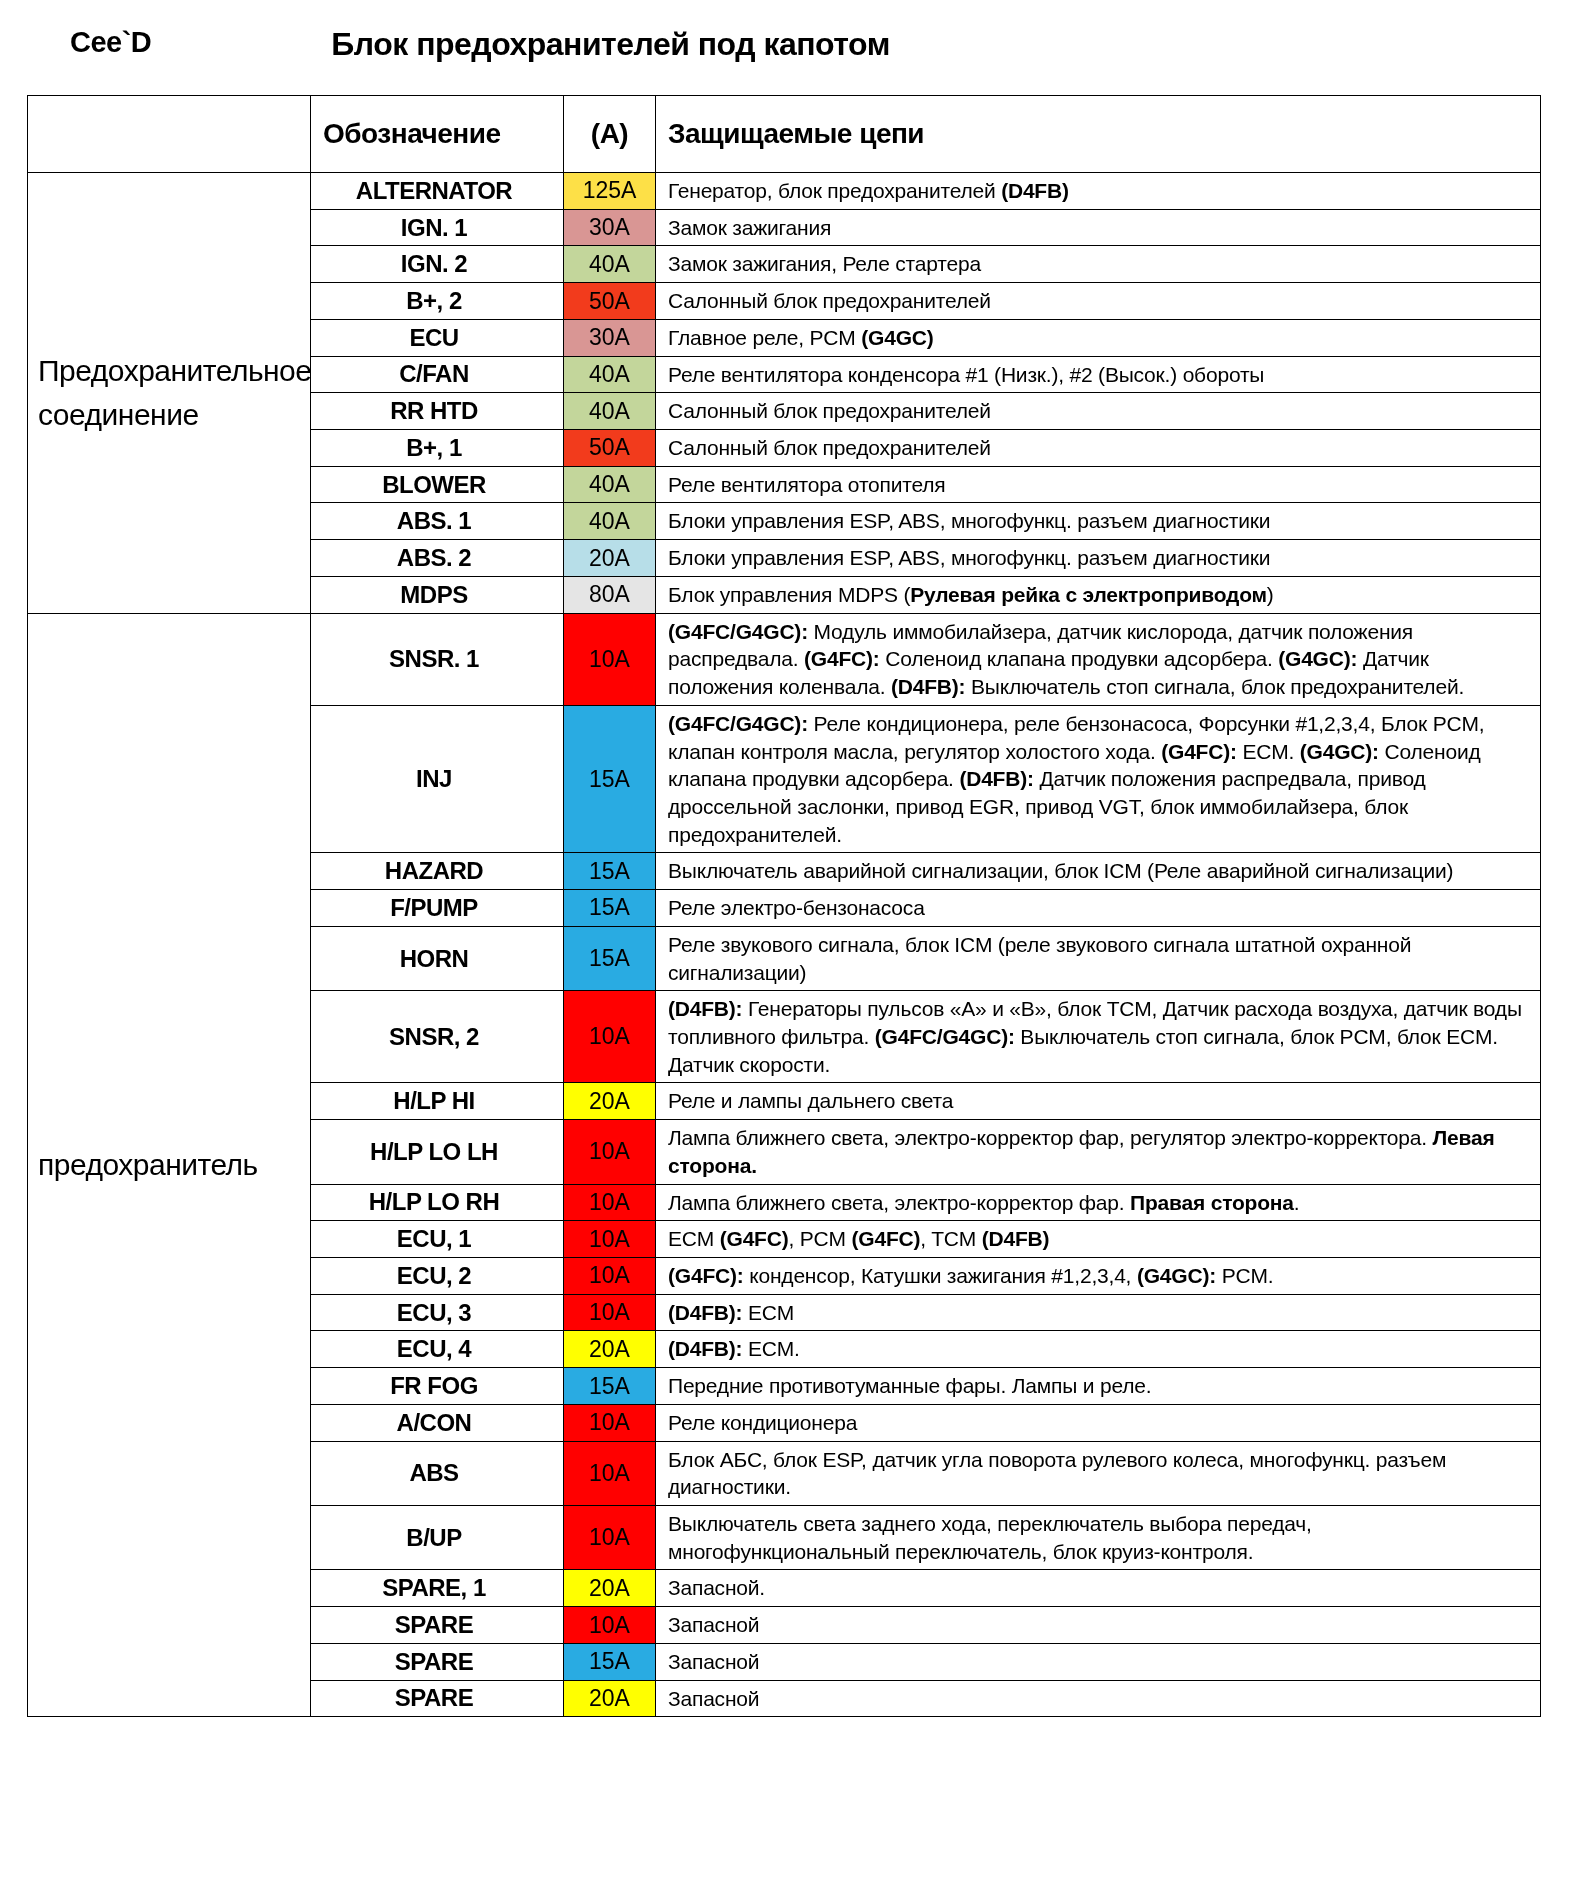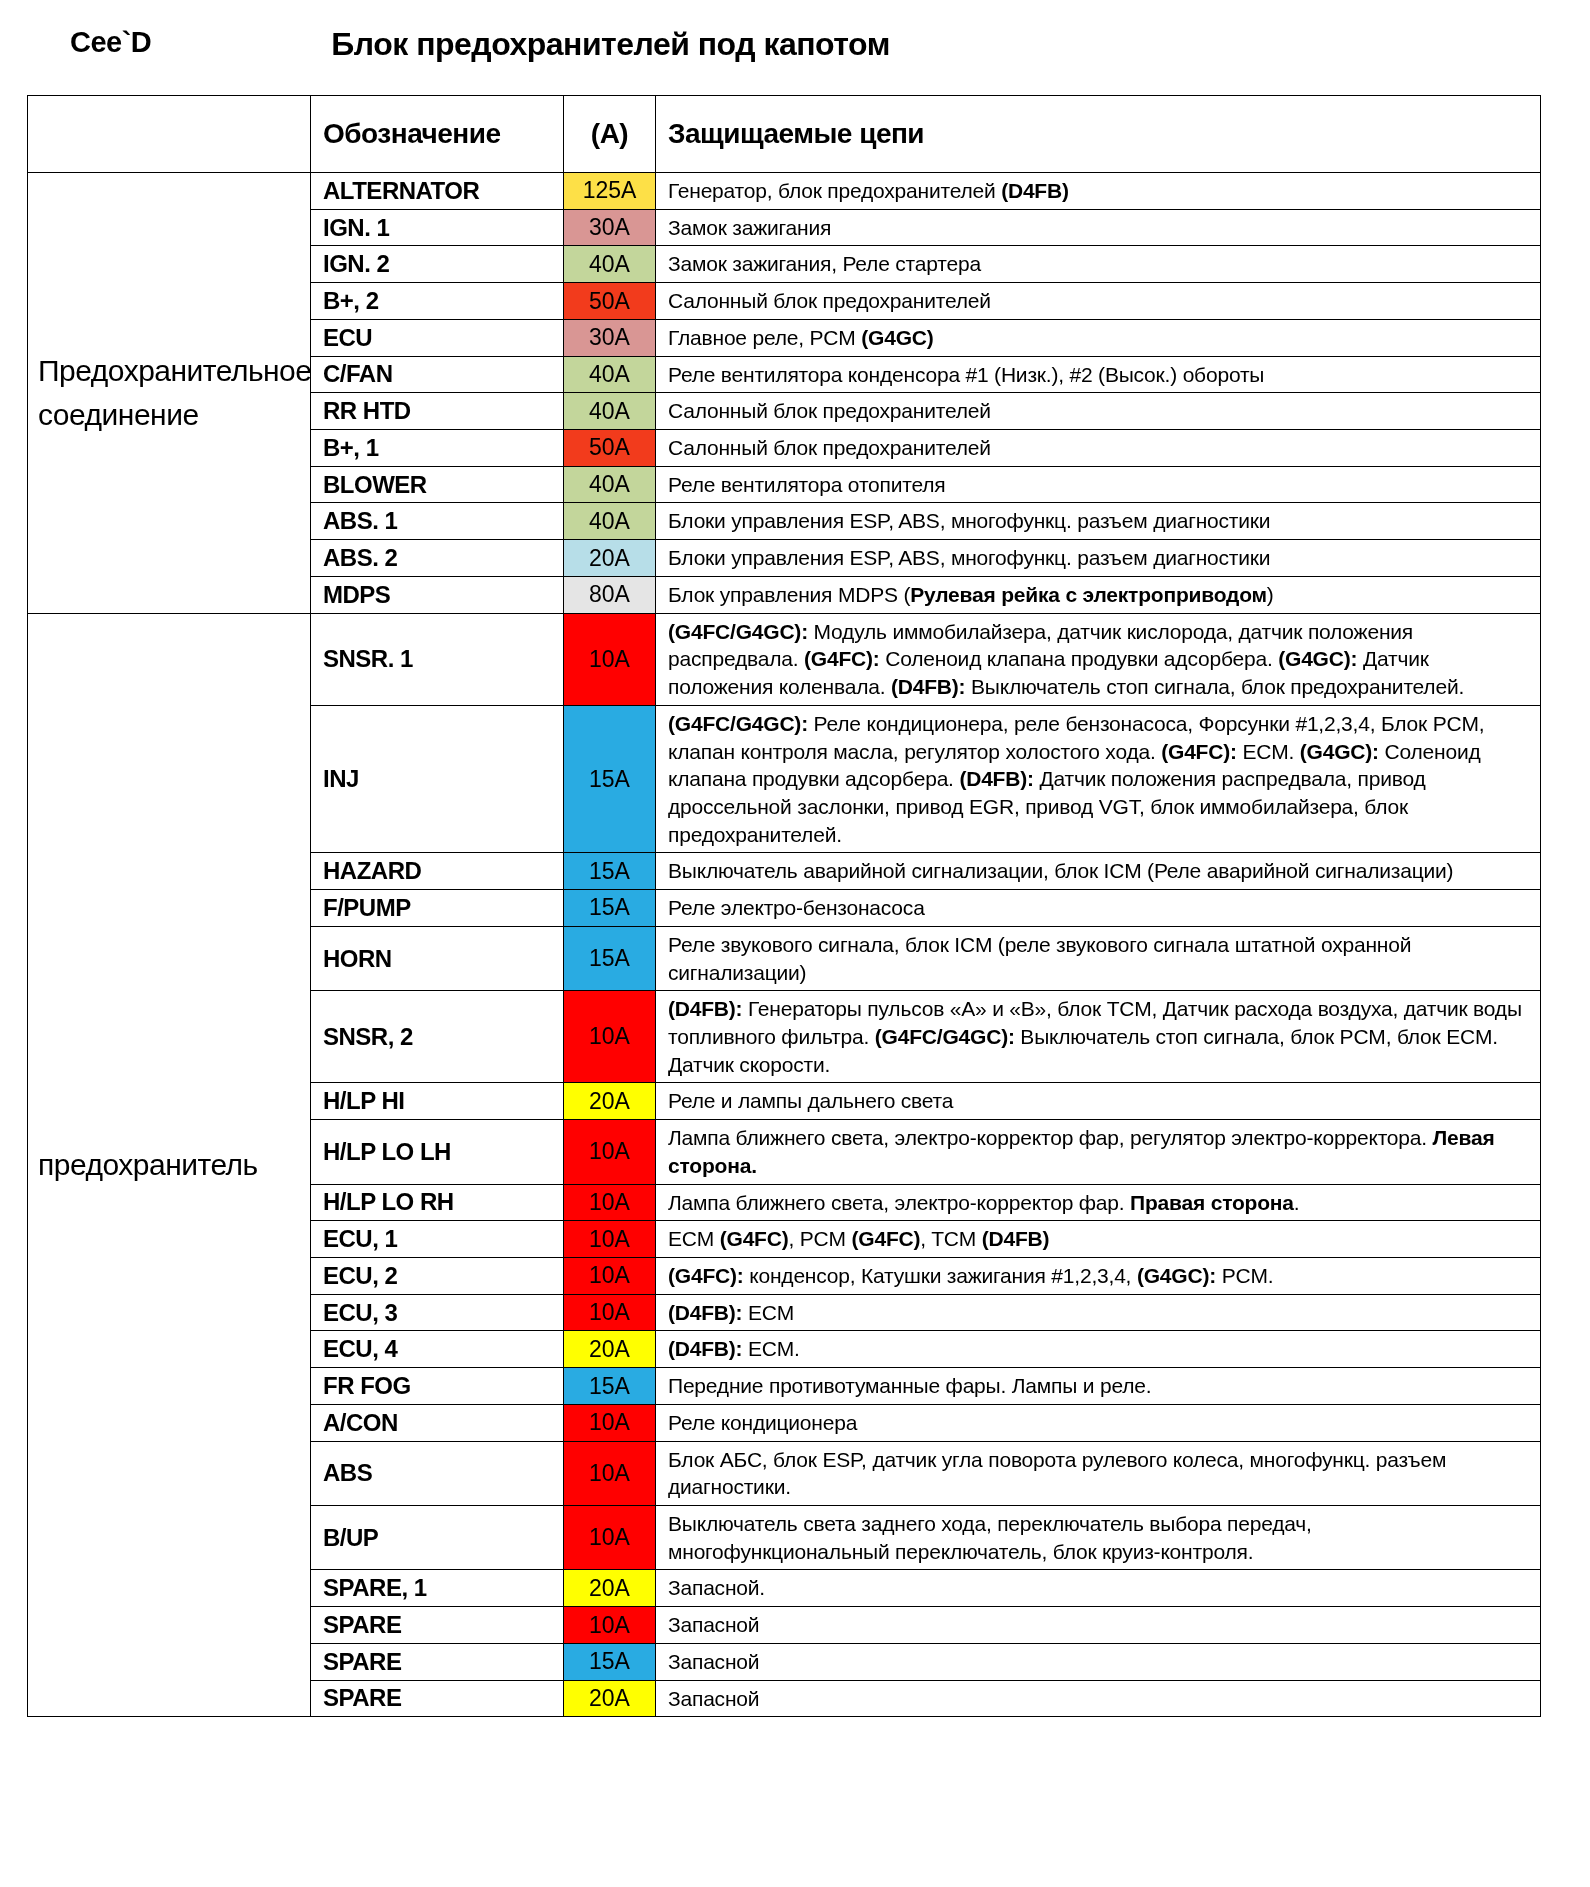--- a/index.html
+++ b/index.html
@@ -56,20 +56,21 @@
     letter-spacing: -0.5px;
     line-height: 1.45;
   }
   td.des-cell {
     font-weight: bold;
     font-size: 24px;
     vertical-align: middle;
     padding: 3px 18px 3px 12px;
     letter-spacing: -0.5px;
     white-space: nowrap;
+    text-align: center;
   }
   td.amp-cell {
     font-size: 23px;
     text-align: center;
     vertical-align: middle;
     padding: 3px 0;
   }
   td.desc-cell {
     font-size: 21px;
     vertical-align: middle;

